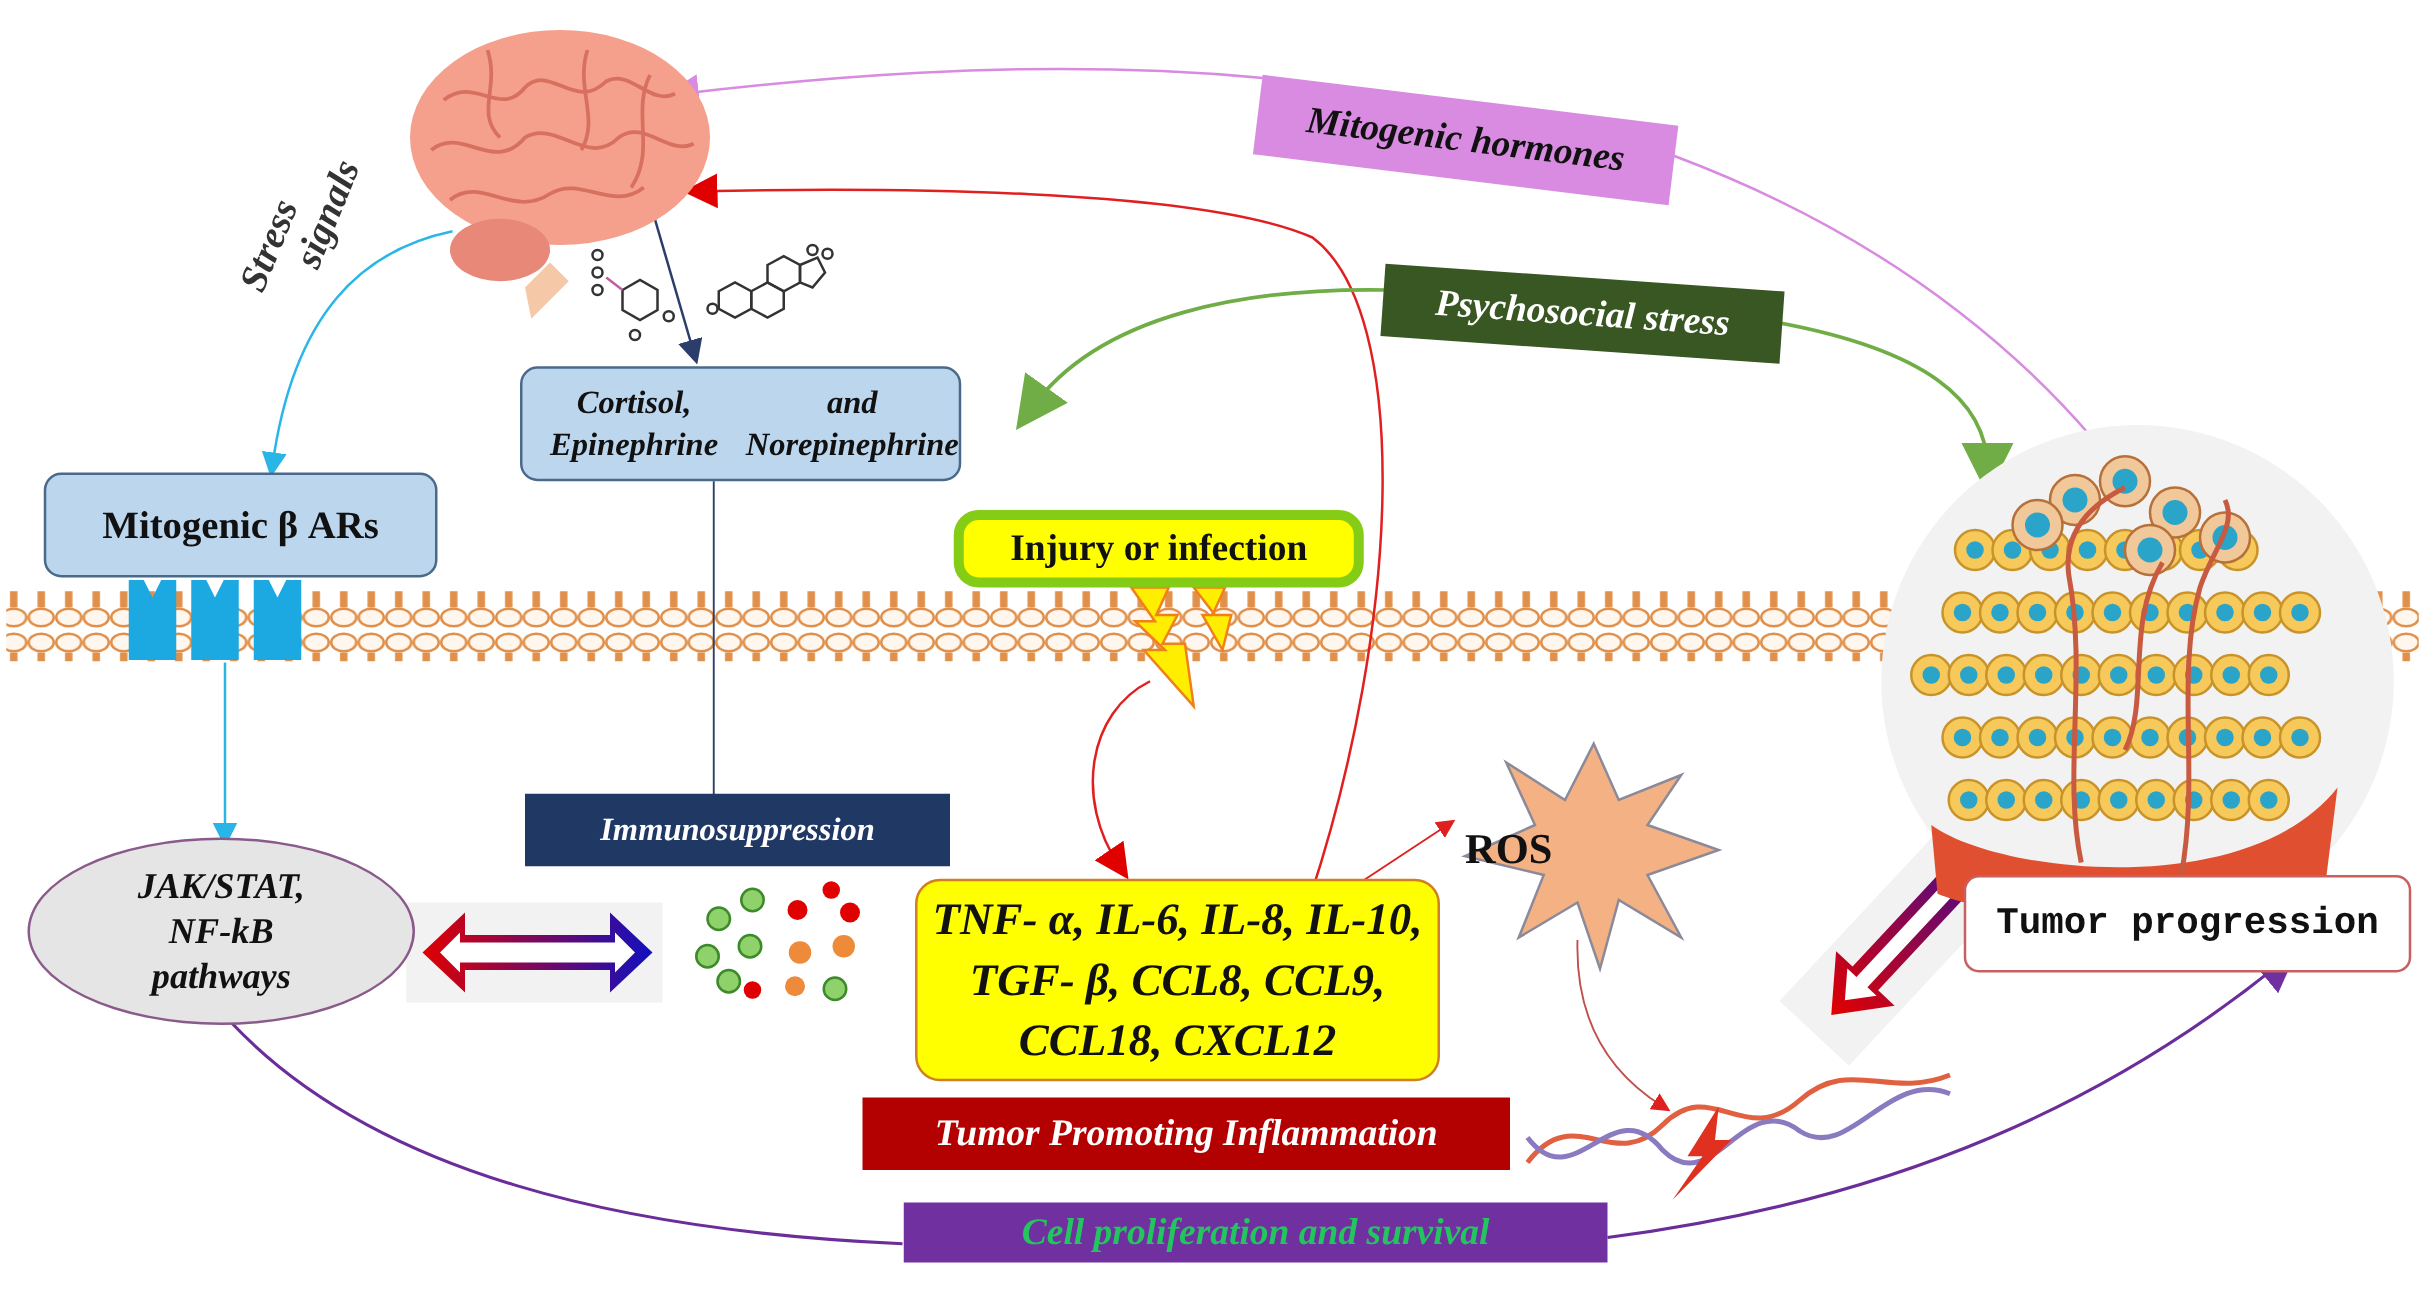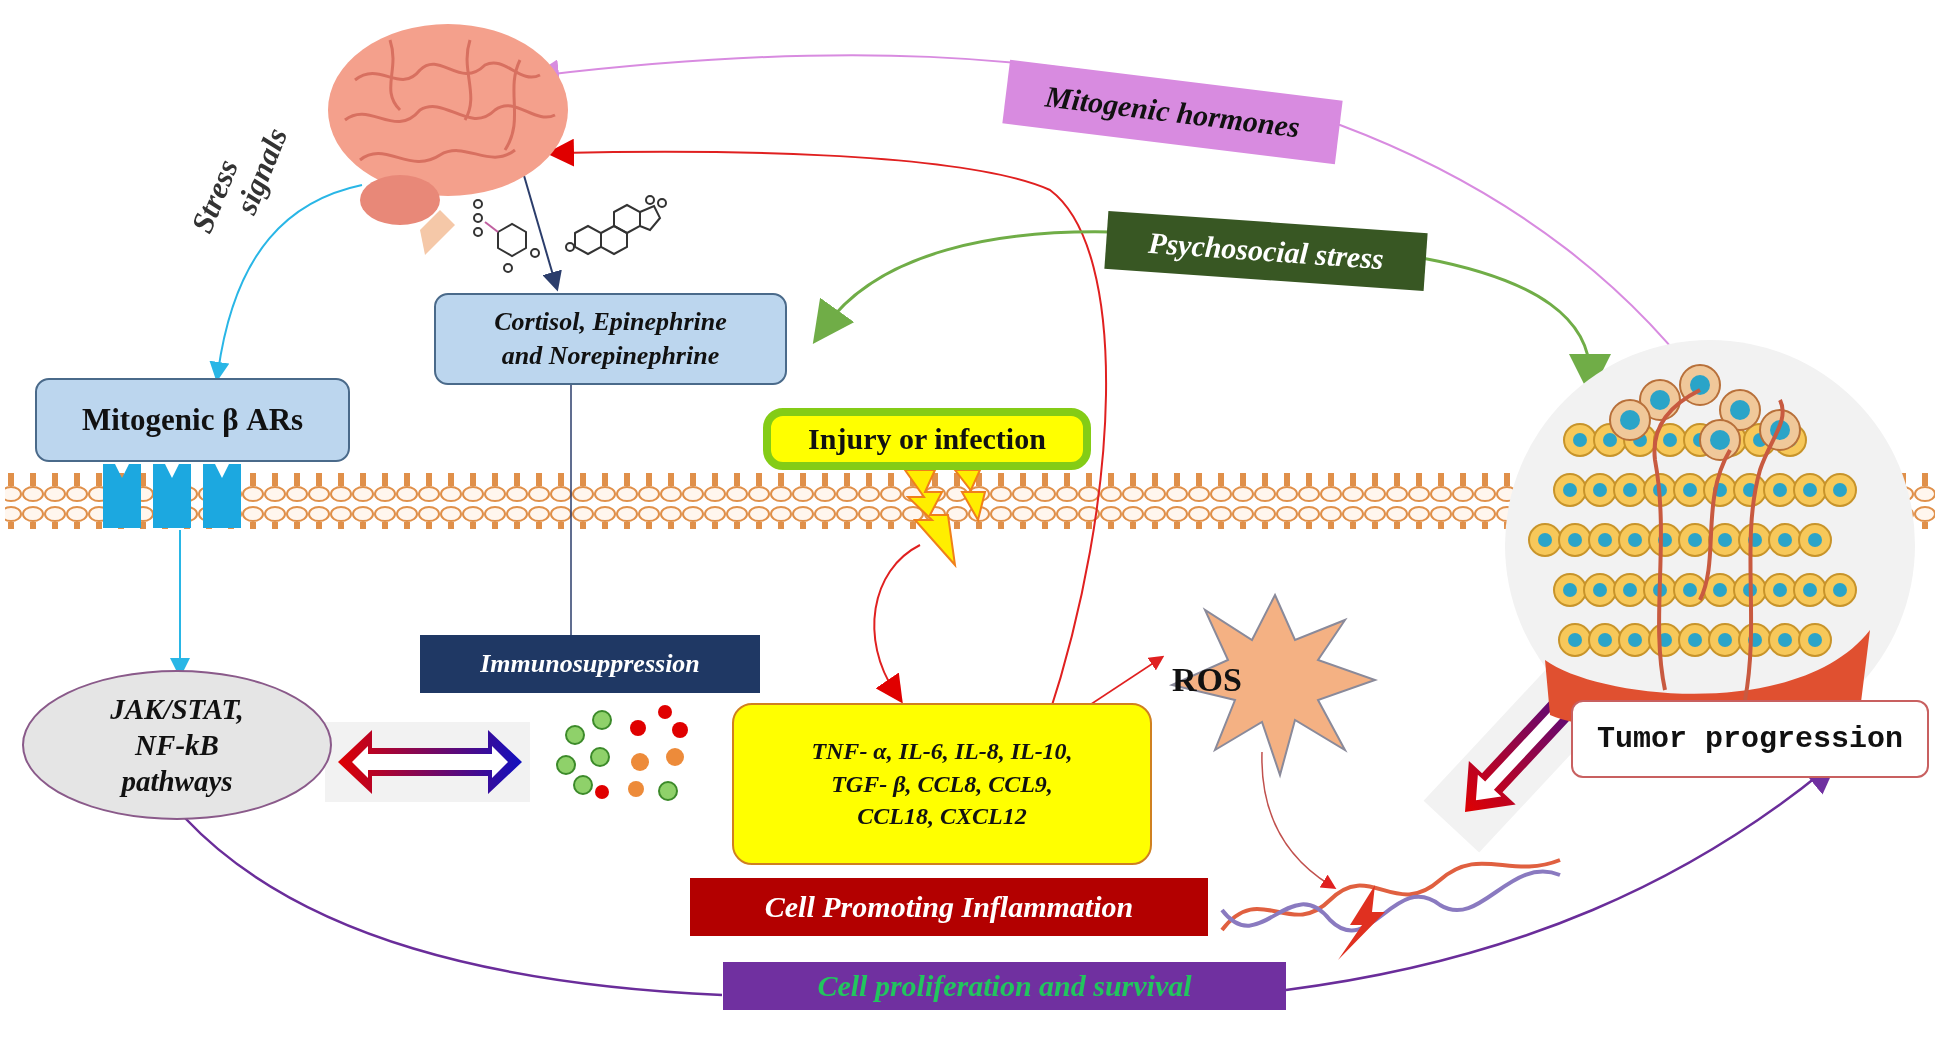--- a/index.html
+++ b/index.html
@@ -271,47 +271,47 @@
       <circle cx="570" cy="247" r="4"></circle>
         <circle cx="650" cy="200" r="4"></circle>
         <circle cx="662" cy="203" r="4"></circle>
     </g>
   </svg>
 
   <div class="box blue-box" style="left:35px;top:378px;width:315px;height:84px;font-size:31px;">
     <span>Mitogenic β ARs</span>
   </div>
 
-  <div class="box blue-box bi" style="left:434px;top:293px;width:353px;height:92px;font-size:26px;flex-direction:column;line-height:1.3;">
+  <div class="box blue-box bi" style="left:416px;top:293px;width:353px;height:92px;font-size:26px;flex-direction:row;line-height:1.3;">
     <span>Cortisol, Epinephrine</span>
     <span>and Norepinephrine</span>
   </div>
 
   <div class="box" style="left:763px;top:408px;width:328px;height:62px;background:#ffff00;border:8px solid #84cc16;border-radius:20px;font-size:30px;color:#111;">
     <span>Injury or infection</span>
   </div>
 
   <div class="box bi" style="left:22px;top:670px;width:310px;height:150px;background:#e5e5e5;border:2px solid #8a5a8a;border-radius:50%;font-size:29px;flex-direction:column;line-height:1.25;color:#111;">
     <span>JAK/STAT,</span>
     <span>NF-kB</span>
     <span>pathways</span>
   </div>
 
   <div class="box bi" style="left:420px;top:635px;width:340px;height:58px;background:#1f3864;color:#fff;font-size:26px;">
     <span>Immunosuppression</span>
   </div>
 
-  <div class="box bi" style="left:732px;top:703px;width:420px;height:162px;background:#ffff00;border:2px solid #d08020;border-radius:20px;font-size:24px;flex-direction:column;line-height:1.35;color:#111;">
+  <div class="box bi" style="left:732px;top:703px;width:420px;height:162px;background:#ffff00;border:2px solid #d08020;border-radius:20px;font-size:36px;flex-direction:column;line-height:1.35;color:#111;">
     <span>TNF- α, IL-6, IL-8, IL-10,</span>
     <span>TGF- β, CCL8, CCL9,</span>
     <span>CCL18, CXCL12</span>
   </div>
 
   <div class="box bi" style="left:690px;top:878px;width:518px;height:58px;background:#b30000;color:#fff;font-size:30px;">
-    <span>Cell Promoting Inflammation</span>
+    <span>Tumor Promoting Inflammation</span>
   </div>
 
   <div class="box" style="left:1147px;top:655px;width:120px;height:50px;font-size:34px;color:#111;">
     <span>ROS</span>
   </div>
 
   <div class="box" style="left:1571px;top:700px;width:358px;height:78px;background:#fff;border:2px solid #c86060;border-radius:12px;font-size:30px;color:#111;font-family:Liberation Mono, monospace;">
     <span>Tumor progression</span>
   </div>
 

